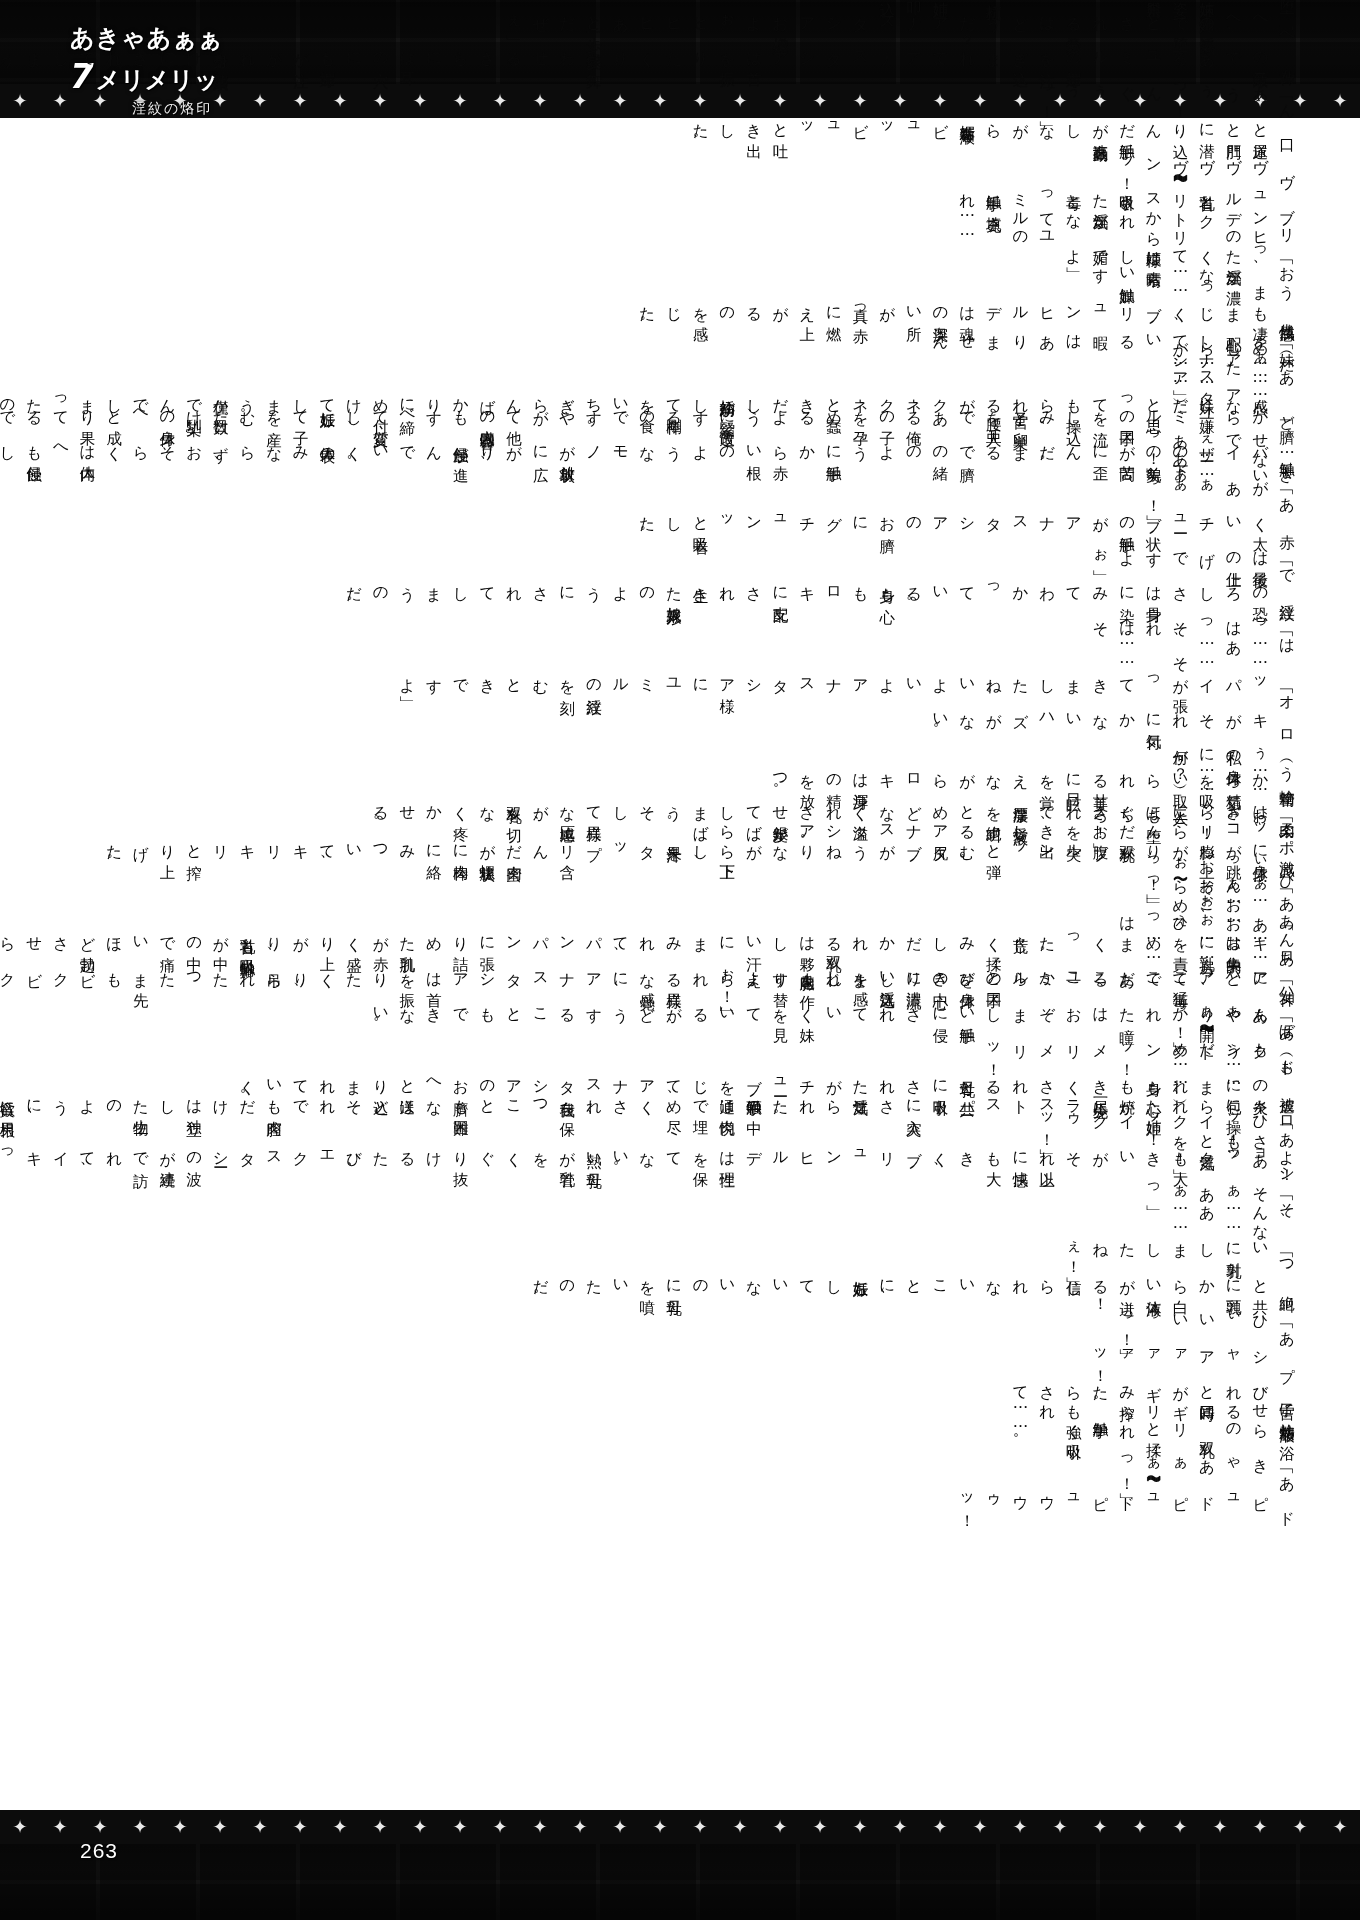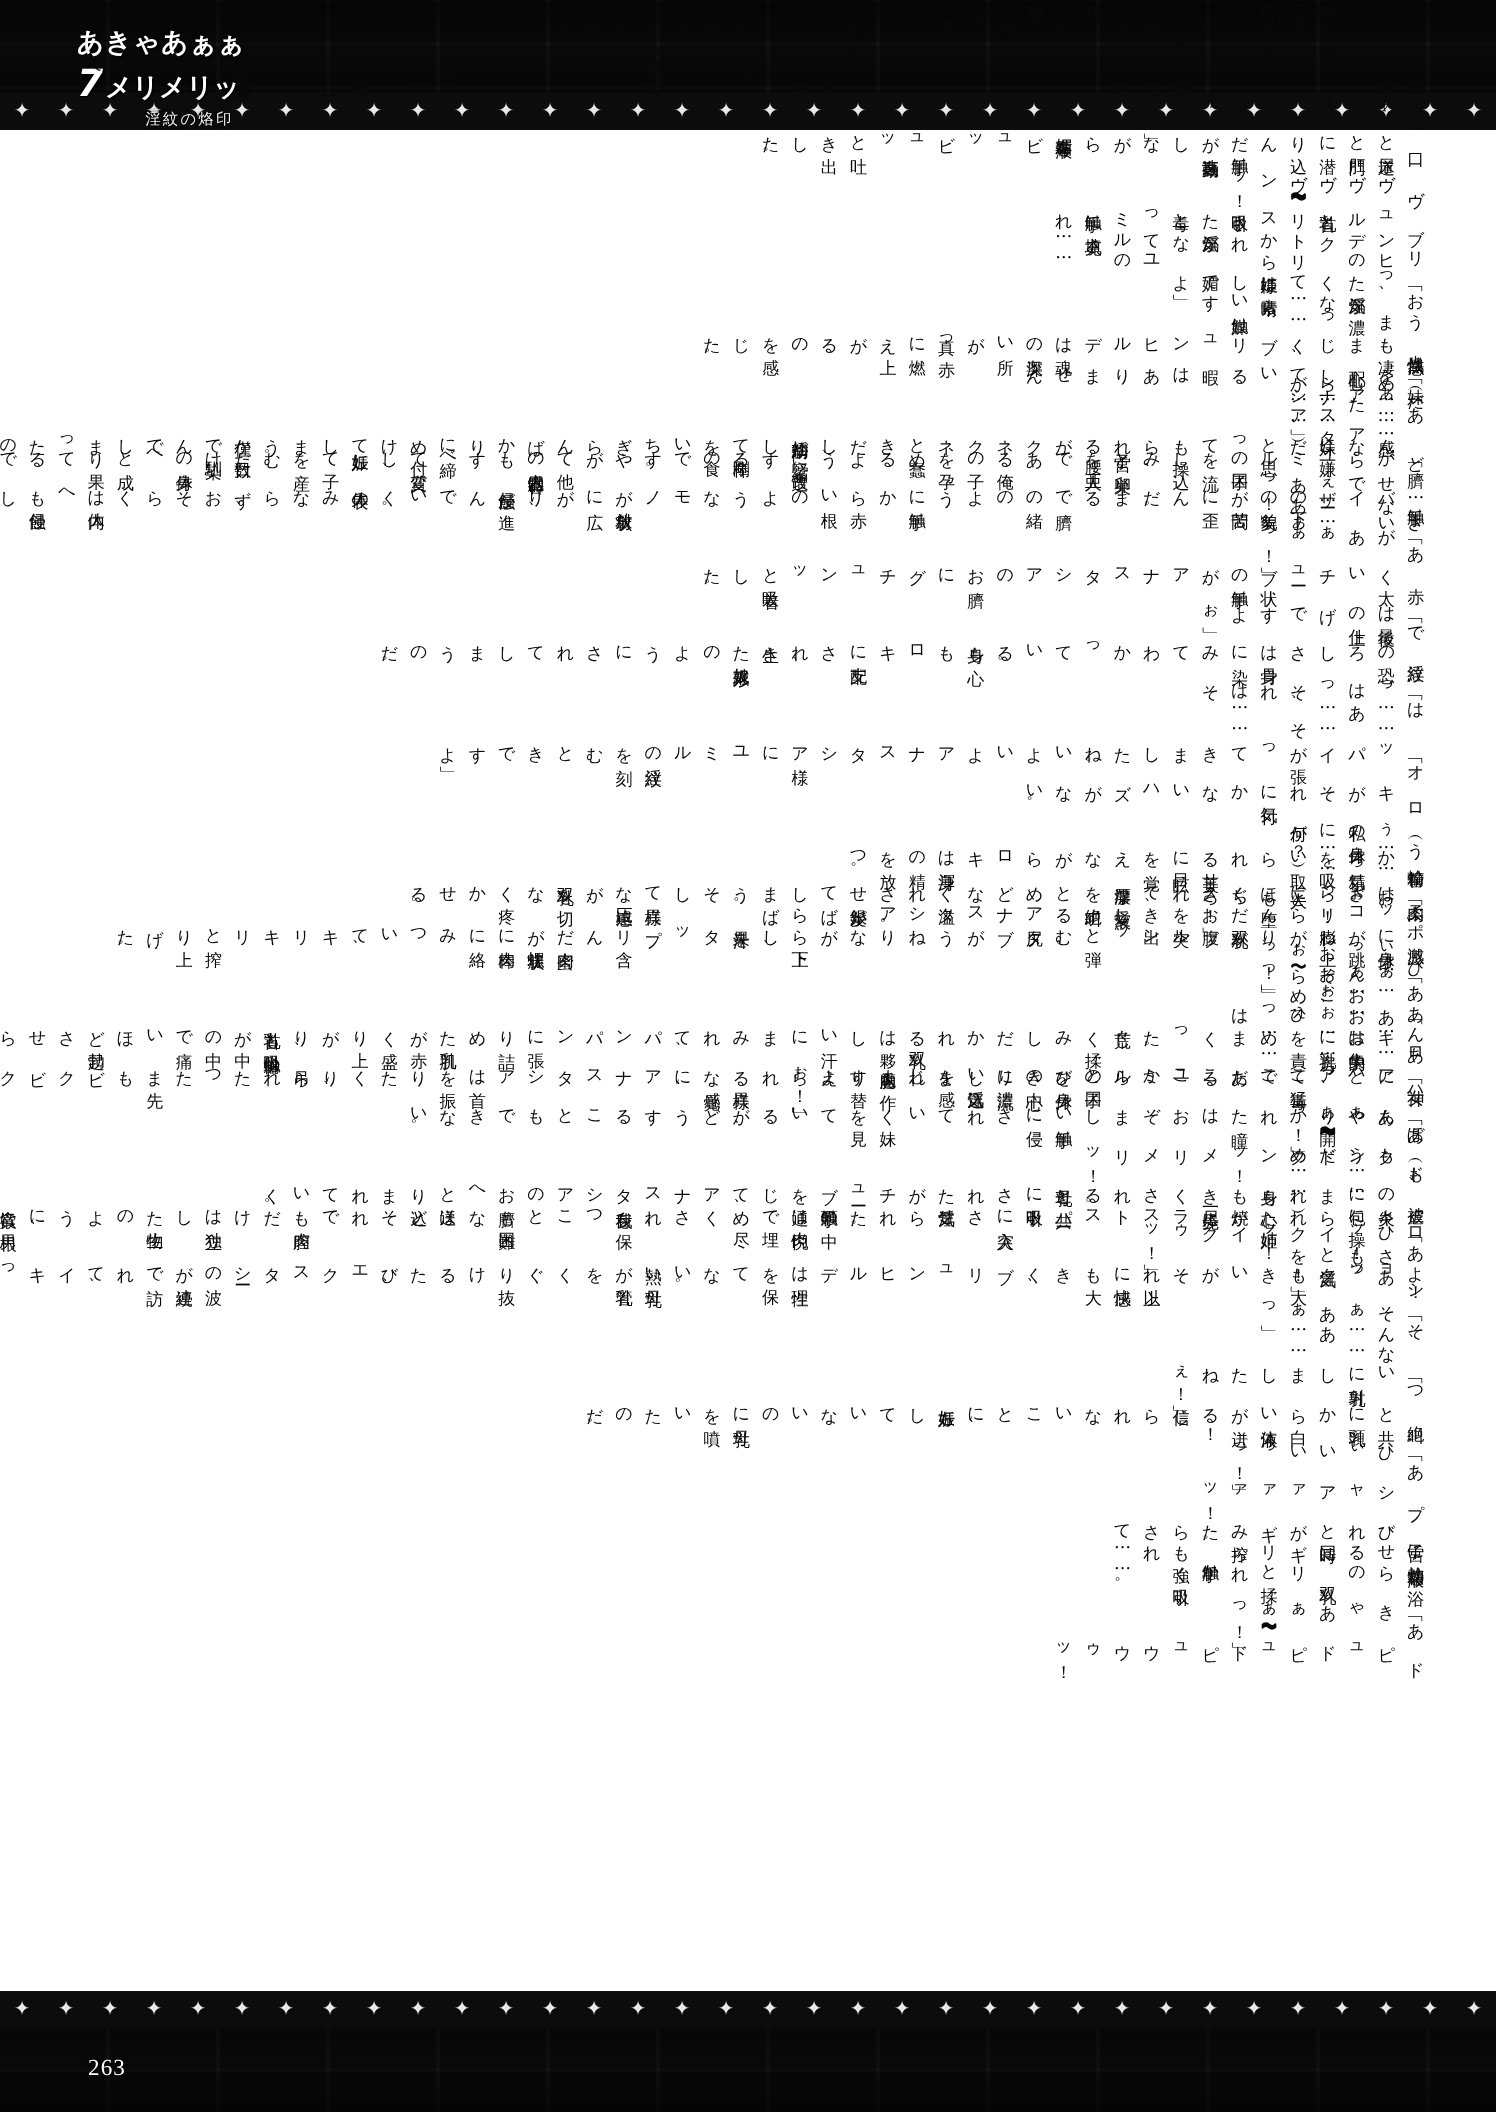--- a/index.html
+++ b/index.html
@@ -174,24 +174,24 @@
     top: 6px;
     width: 22px; height: 22px;
     color: #e9e9e9;
     font-size: 18px;
     line-height: 22px;
     text-align: center;
   }
   .page-number {
     position: absolute;
     left: 80px;
-    bottom: 28px;
+    bottom: 57px;
     color: #ffffff;
     font-size: 21px;
-    font-family: Liberation Serif, serif;
+    font-family: Liberation Sans, sans-serif;
     letter-spacing: 1px;
     text-shadow: 1px 1px 2px #000;
   }
 </style>
 </head>
 <body>
 
 <div class="page">
 
   <div class="top-band">

